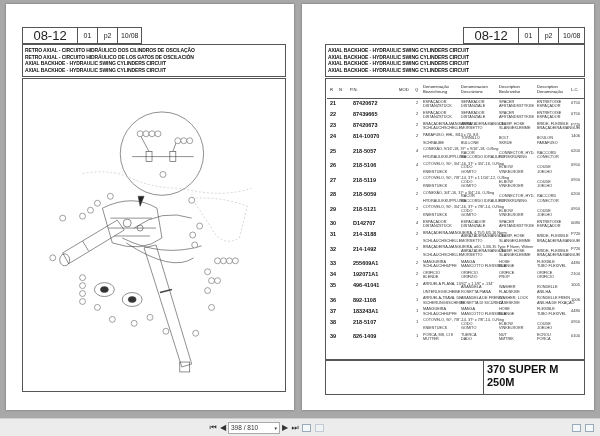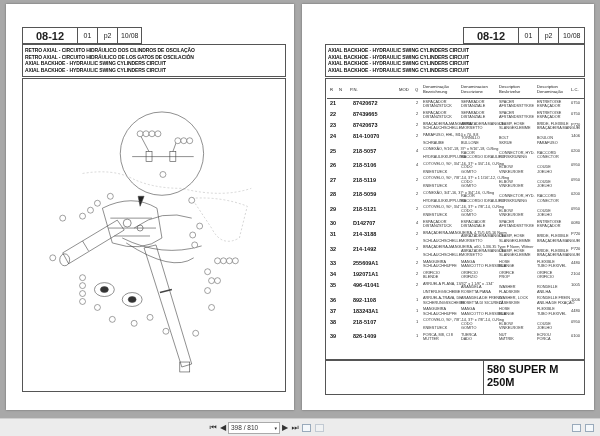--- a/index.html
+++ b/index.html
@@ -6,21 +6,21 @@
   html, body { width: 600px; height: 436px; overflow: hidden; }
   body { background: #9a9a9a; font-family: "Liberation Sans", sans-serif; position: relative; }
   .viewer { position: absolute; left: 0; top: 0; width: 600px; height: 418px; background: #a8a8a8; }
   .page { position: absolute; top: 4px; background: #fff; box-shadow: 0 0 2px #666; }
   .page-left { left: 6px; width: 288px; height: 406px; }
   .page-right { left: 302px; width: 292px; height: 406px; }
   
   .hdr { position: absolute; display: flex; border: 1px solid #555; height: 17px; }
   .hdr div { border-right: 1px solid #555; font-size: 7px; display: flex; align-items: center; justify-content: center; color: #222; }
   .hdr div:last-child { border-right: none; }
-  .hdr .code { font-weight: bold; font-size: 11px; }
+  .hdr .code { font-weight: normal; font-size: 13px; }
   .titles { position: absolute; border: 1px solid #555; padding: 2px 2px; }
   .titles div { font-size: 5px; font-weight: bold; line-height: 6.5px; color: #111; letter-spacing: -0.1px; white-space: nowrap; }
   .frame { position: absolute; border: 1px solid #555; }
   
   .diagram svg { width: 100%; height: 100%; }
   
   .tbl { position: absolute; left: 25px; top: 77px; width: 257px; }
   .thead { display: flex; font-size: 4.2px; color: #222; height: 18px; align-items: center; border-bottom: 1px solid #555; }
   .thead span { display: block; line-height: 5px; }
   .row { position: relative; font-size: 4px; color: #333; border-bottom: none; }
@@ -451,21 +451,21 @@
             <span class="ln" style="left:172px; top:0.5px;">NUT</span>
             <span class="ln" style="left:172px; top:5px;">MØTRIK</span>
             <span class="ln" style="left:210px; top:0.5px;">ECROU</span>
             <span class="ln" style="left:210px; top:5px;">PORCA</span>
           </div>
         </div>
     </div>
 
     <div class="frame" style="left:23px; top:356px; width:260px; height:35px;">
       <div style="position:absolute; left:157px; top:0; width:1px; height:33px; background:#555;"></div>
-      <div class="model" style="left:161px; top:2px;">580 SUPER M</div>
+      <div class="model" style="left:161px; top:2px;">370 SUPER M</div>
       <div class="model" style="left:161px; top:15px;">250M</div>
     </div>
   </div>
 </div>
 
 <div class="toolbar">
   <div style="width:208px;"></div>
   <span class="tb-btn">⏮</span>
   <span class="tb-btn">◀</span>
   <div class="page-input">

